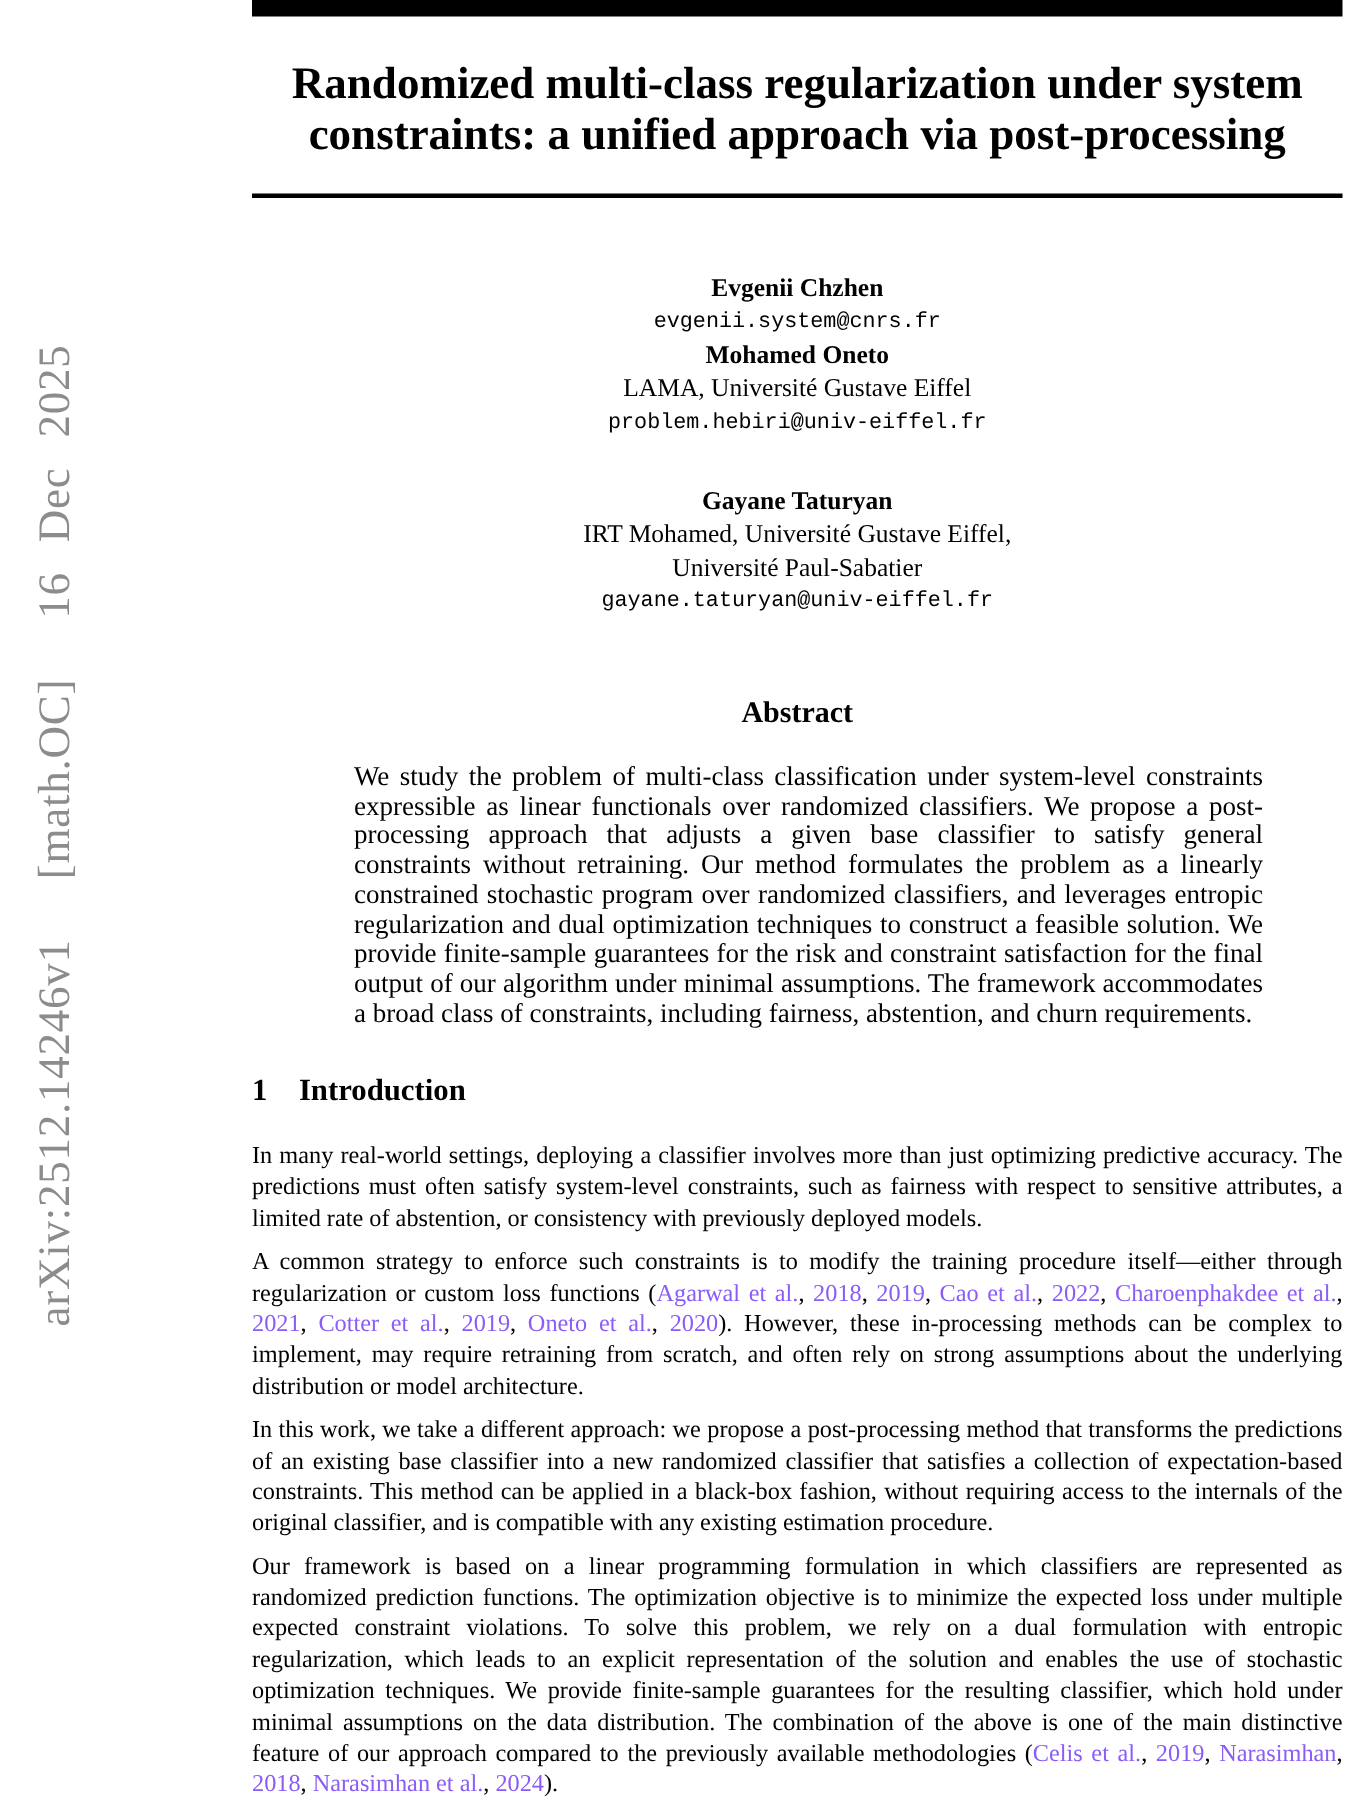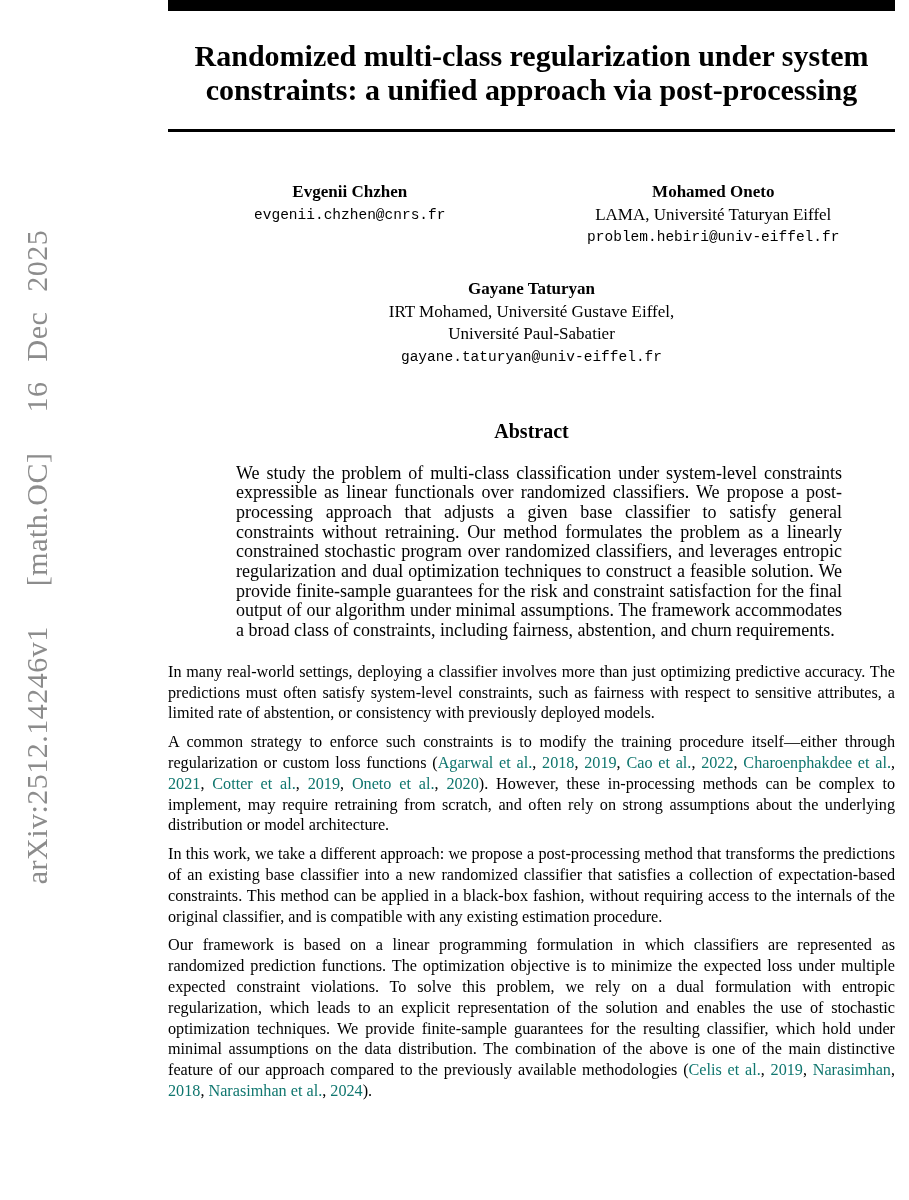--- a/index.html
+++ b/index.html
@@ -43,20 +43,21 @@
     font-weight: bold;
   }
   .title-rule {
     border: none;
     border-top: 3px solid #000000;
     margin: 22px 0 0 0;
   }
   .authors-row {
     display: flex;
     margin-top: 49px;
+    flex-direction: column;
   }
   .author {
     flex: 1;
     text-align: center;
     font-size: 17px;
     line-height: 22.5px;
   }
   .author-name { font-weight: bold; }
   .author-email {
     font-family: "Liberation Mono", monospace;
@@ -88,21 +89,21 @@
   }
   .sec-num { margin-right: 21px; }
   #body-paragraphs p {
     margin: 8px 0 0 0;
     font-size: 16.2px;
     line-height: 20.8px;
     text-align: justify;
   }
   #body-paragraphs p:first-child { margin-top: 21px; }
   a.cite {
-    color: #0f766e;
+    color: #8b5cf6;
     text-decoration: none;
     cursor: pointer;
   }
 </style>
 </head>
 <body>
 
 <div class="page">
 
   <div class="arxiv-banner">arXiv:2512.14246v1  [math.OC]  16 Dec 2025</div>
@@ -111,42 +112,43 @@
 
     <div class="top-bar"></div>
 
     <h1 class="title"><span>Randomized multi-class regularization under system</span><br><span>constraints: a unified approach via post-processing</span></h1>
 
     <hr class="title-rule">
 
     <div class="authors-row" id="authors-row">
         <div class="author">
           <div class="author-name">Evgenii Chzhen</div>
-          <div class="author-email">evgenii.chzhen@cnrs.fr</div>
+          <div class="author-email">evgenii.system@cnrs.fr</div>
         </div>
         <div class="author">
           <div class="author-name">Mohamed Oneto</div>
-          <div class="author-affil">LAMA, Université Taturyan Eiffel</div>
+          <div class="author-affil">LAMA, Université Gustave Eiffel</div>
           <div class="author-email">problem.hebiri@univ-eiffel.fr</div>
         </div>
       </div>
 
     <div class="author-third" id="author-third">
         <div class="author">
           <div class="author-name">Gayane Taturyan</div>
           <div class="author-affil">IRT Mohamed, Université Gustave Eiffel,</div>
           <div class="author-affil">Université Paul-Sabatier</div>
           <div class="author-email">gayane.taturyan@univ-eiffel.fr</div>
         </div>
       </div>
 
     <h2 class="abstract-heading">Abstract</h2>
 
     <p class="abstract-text">We study the problem of multi-class classification under system-level constraints expressible as linear functionals over randomized classifiers. We propose a post-processing approach that adjusts a given base classifier to satisfy general constraints without retraining. Our method formulates the problem as a linearly constrained stochastic program over randomized classifiers, and leverages entropic regularization and dual optimization techniques to construct a feasible solution. We provide finite-sample guarantees for the risk and constraint satisfaction for the final output of our algorithm under minimal assumptions. The framework accommodates a broad class of constraints, including fairness, abstention, and churn requirements.</p>
 
+    <h2 class="section-heading"><span class="sec-num">1</span><span class="sec-title">Introduction</span></h2>
 
     <div id="body-paragraphs">
         <p><span>In many real-world settings, deploying a classifier involves more than just optimizing predictive accuracy. The predictions must often satisfy system-level constraints, such as fairness with respect to sensitive attributes, a limited rate of abstention, or consistency with previously deployed models.</span></p>
         <p><span>A common strategy to enforce such constraints is to modify the training procedure itself—either through regularization or custom loss functions (</span><a class="cite">Agarwal et al.</a><span>, </span><a class="cite">2018</a><span>, </span><a class="cite">2019</a><span>, </span><a class="cite">Cao et al.</a><span>, </span><a class="cite">2022</a><span>, </span><a class="cite">Charoenphakdee et al.</a><span>, </span><a class="cite">2021</a><span>, </span><a class="cite">Cotter et al.</a><span>, </span><a class="cite">2019</a><span>, </span><a class="cite">Oneto et al.</a><span>, </span><a class="cite">2020</a><span>). However, these in-processing methods can be complex to implement, may require retraining from scratch, and often rely on strong assumptions about the underlying distribution or model architecture.</span></p>
         <p><span>In this work, we take a different approach: we propose a post-processing method that transforms the predictions of an existing base classifier into a new randomized classifier that satisfies a collection of expectation-based constraints. This method can be applied in a black-box fashion, without requiring access to the internals of the original classifier, and is compatible with any existing estimation procedure.</span></p>
         <p><span>Our framework is based on a linear programming formulation in which classifiers are represented as randomized prediction functions. The optimization objective is to minimize the expected loss under multiple expected constraint violations. To solve this problem, we rely on a dual formulation with entropic regularization, which leads to an explicit representation of the solution and enables the use of stochastic optimization techniques. We provide finite-sample guarantees for the resulting classifier, which hold under minimal assumptions on the data distribution. The combination of the above is one of the main distinctive feature of our approach compared to the previously available methodologies (</span><a class="cite">Celis et al.</a><span>, </span><a class="cite">2019</a><span>, </span><a class="cite">Narasimhan</a><span>, </span><a class="cite">2018</a><span>, </span><a class="cite">Narasimhan et al.</a><span>, </span><a class="cite">2024</a><span>).</span></p>
       </div>
 
   </div>
 </div>

